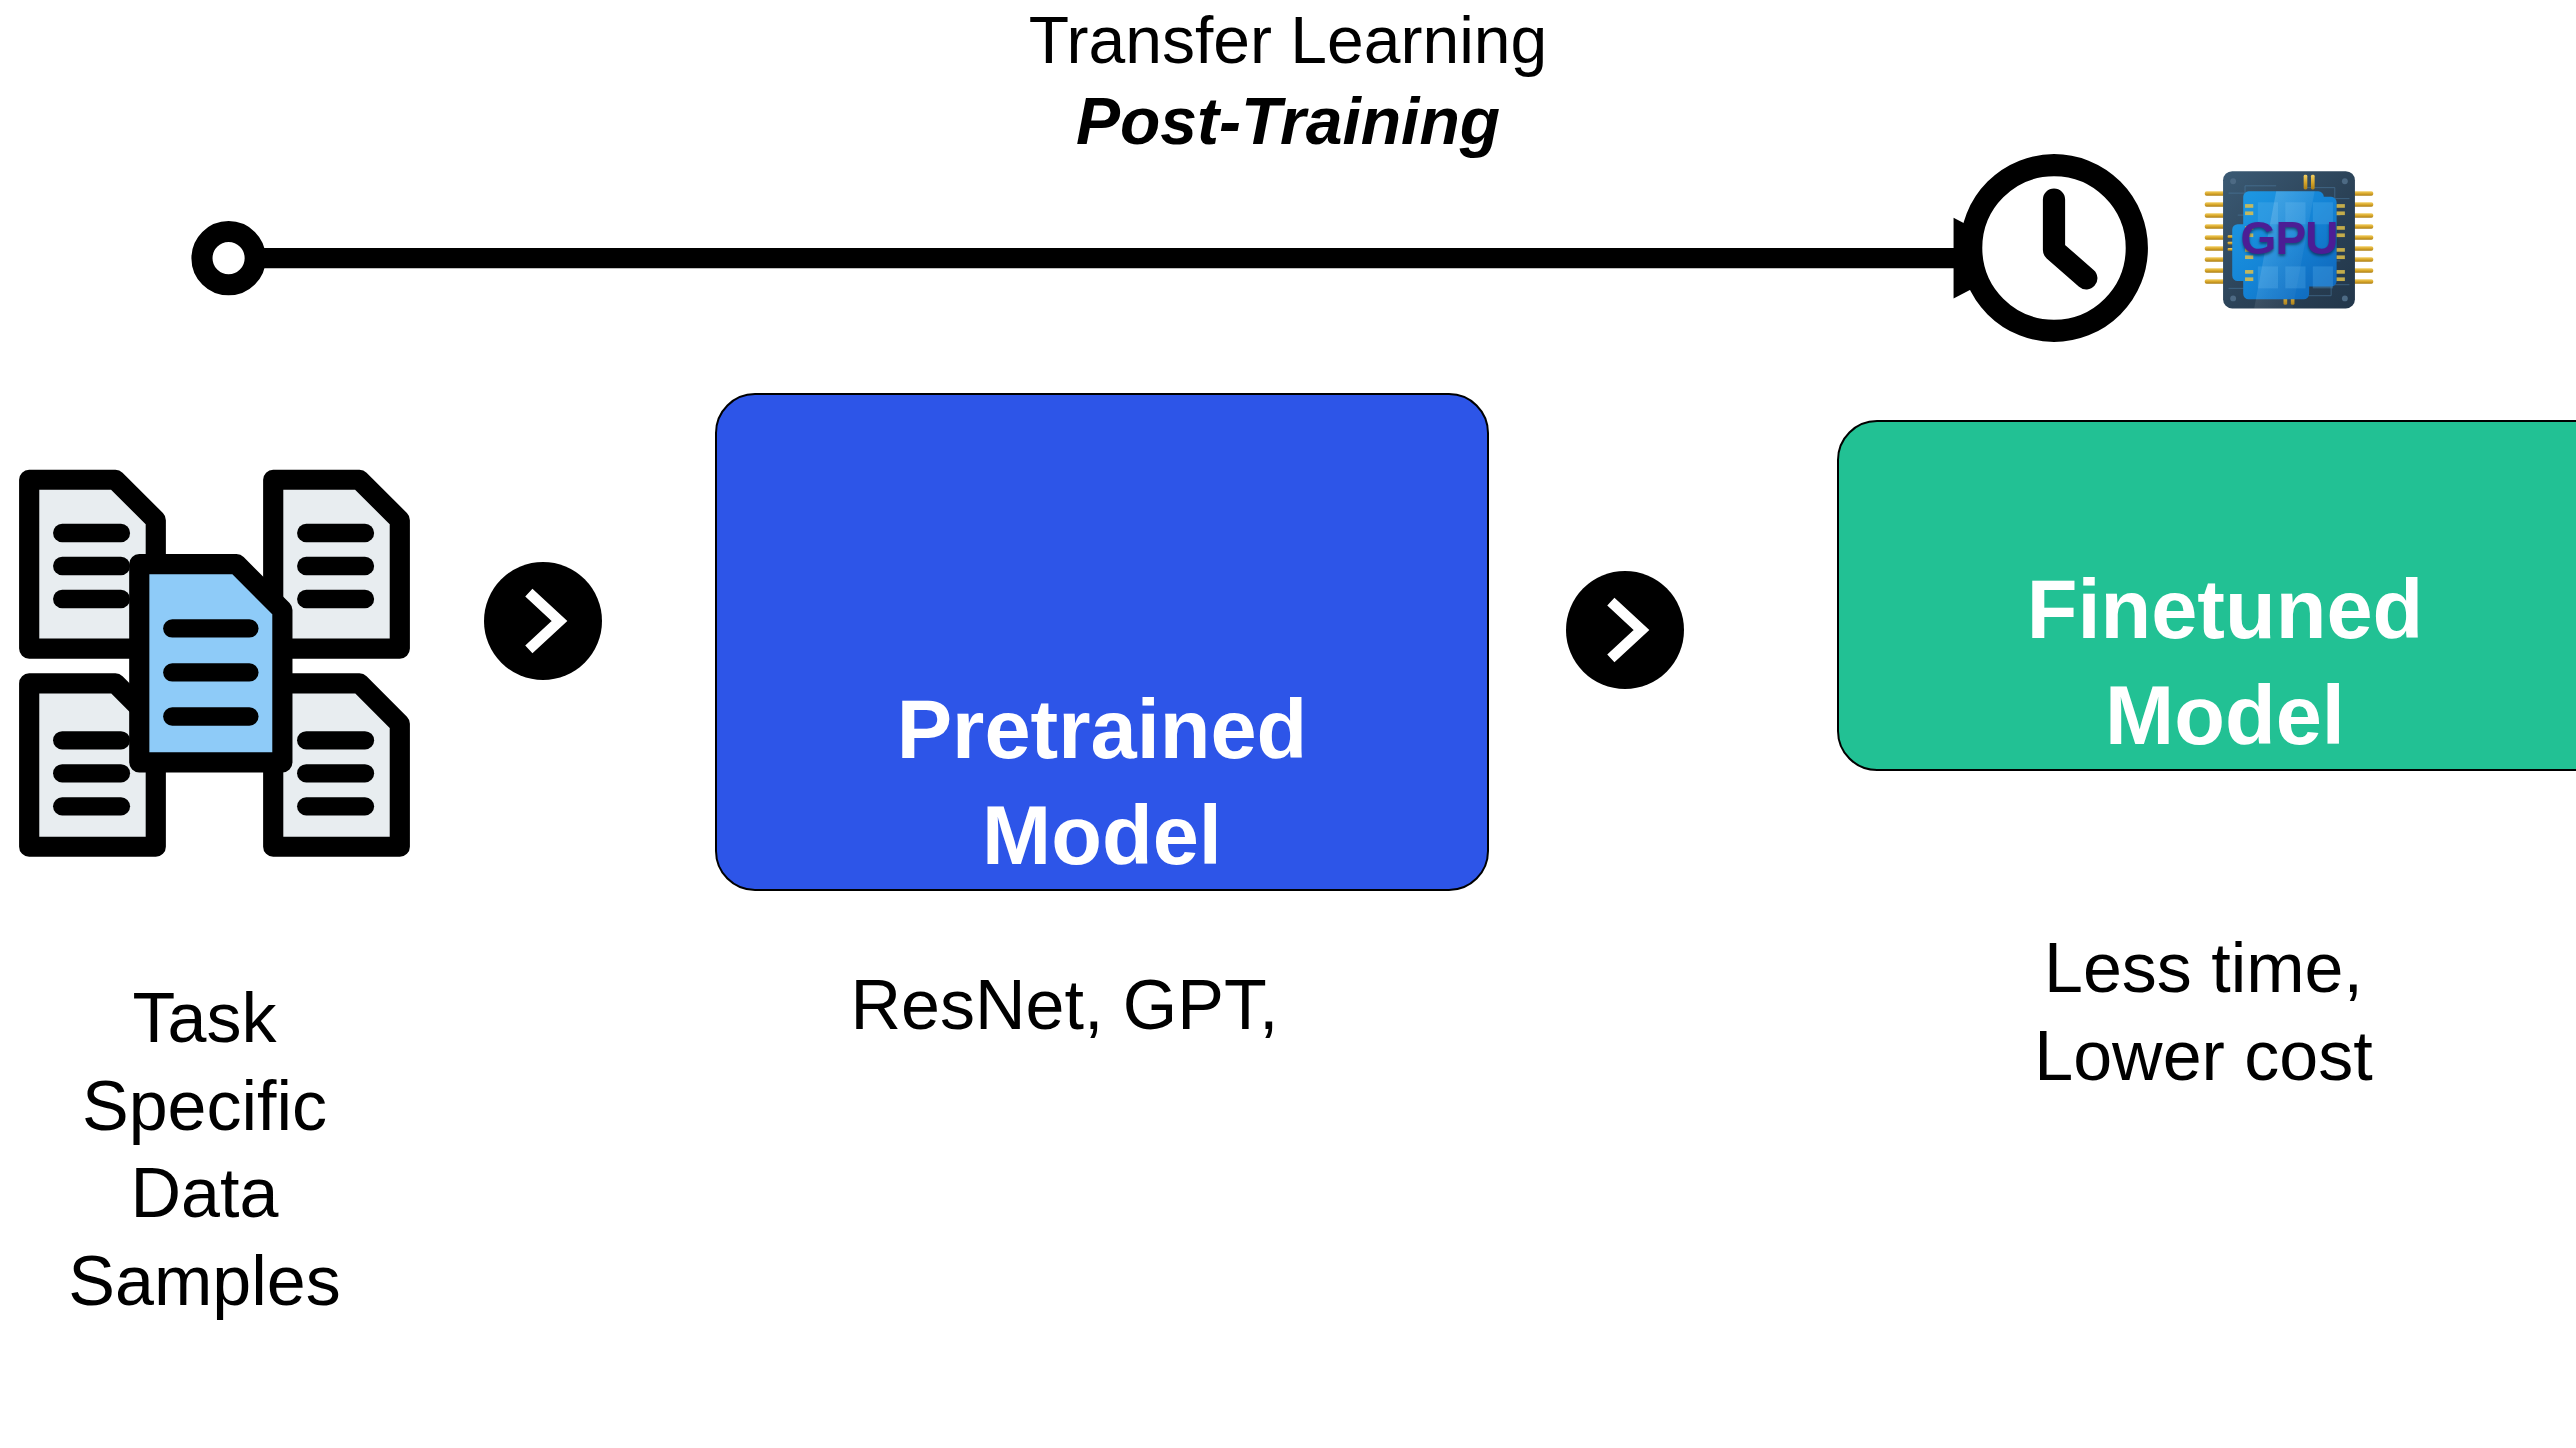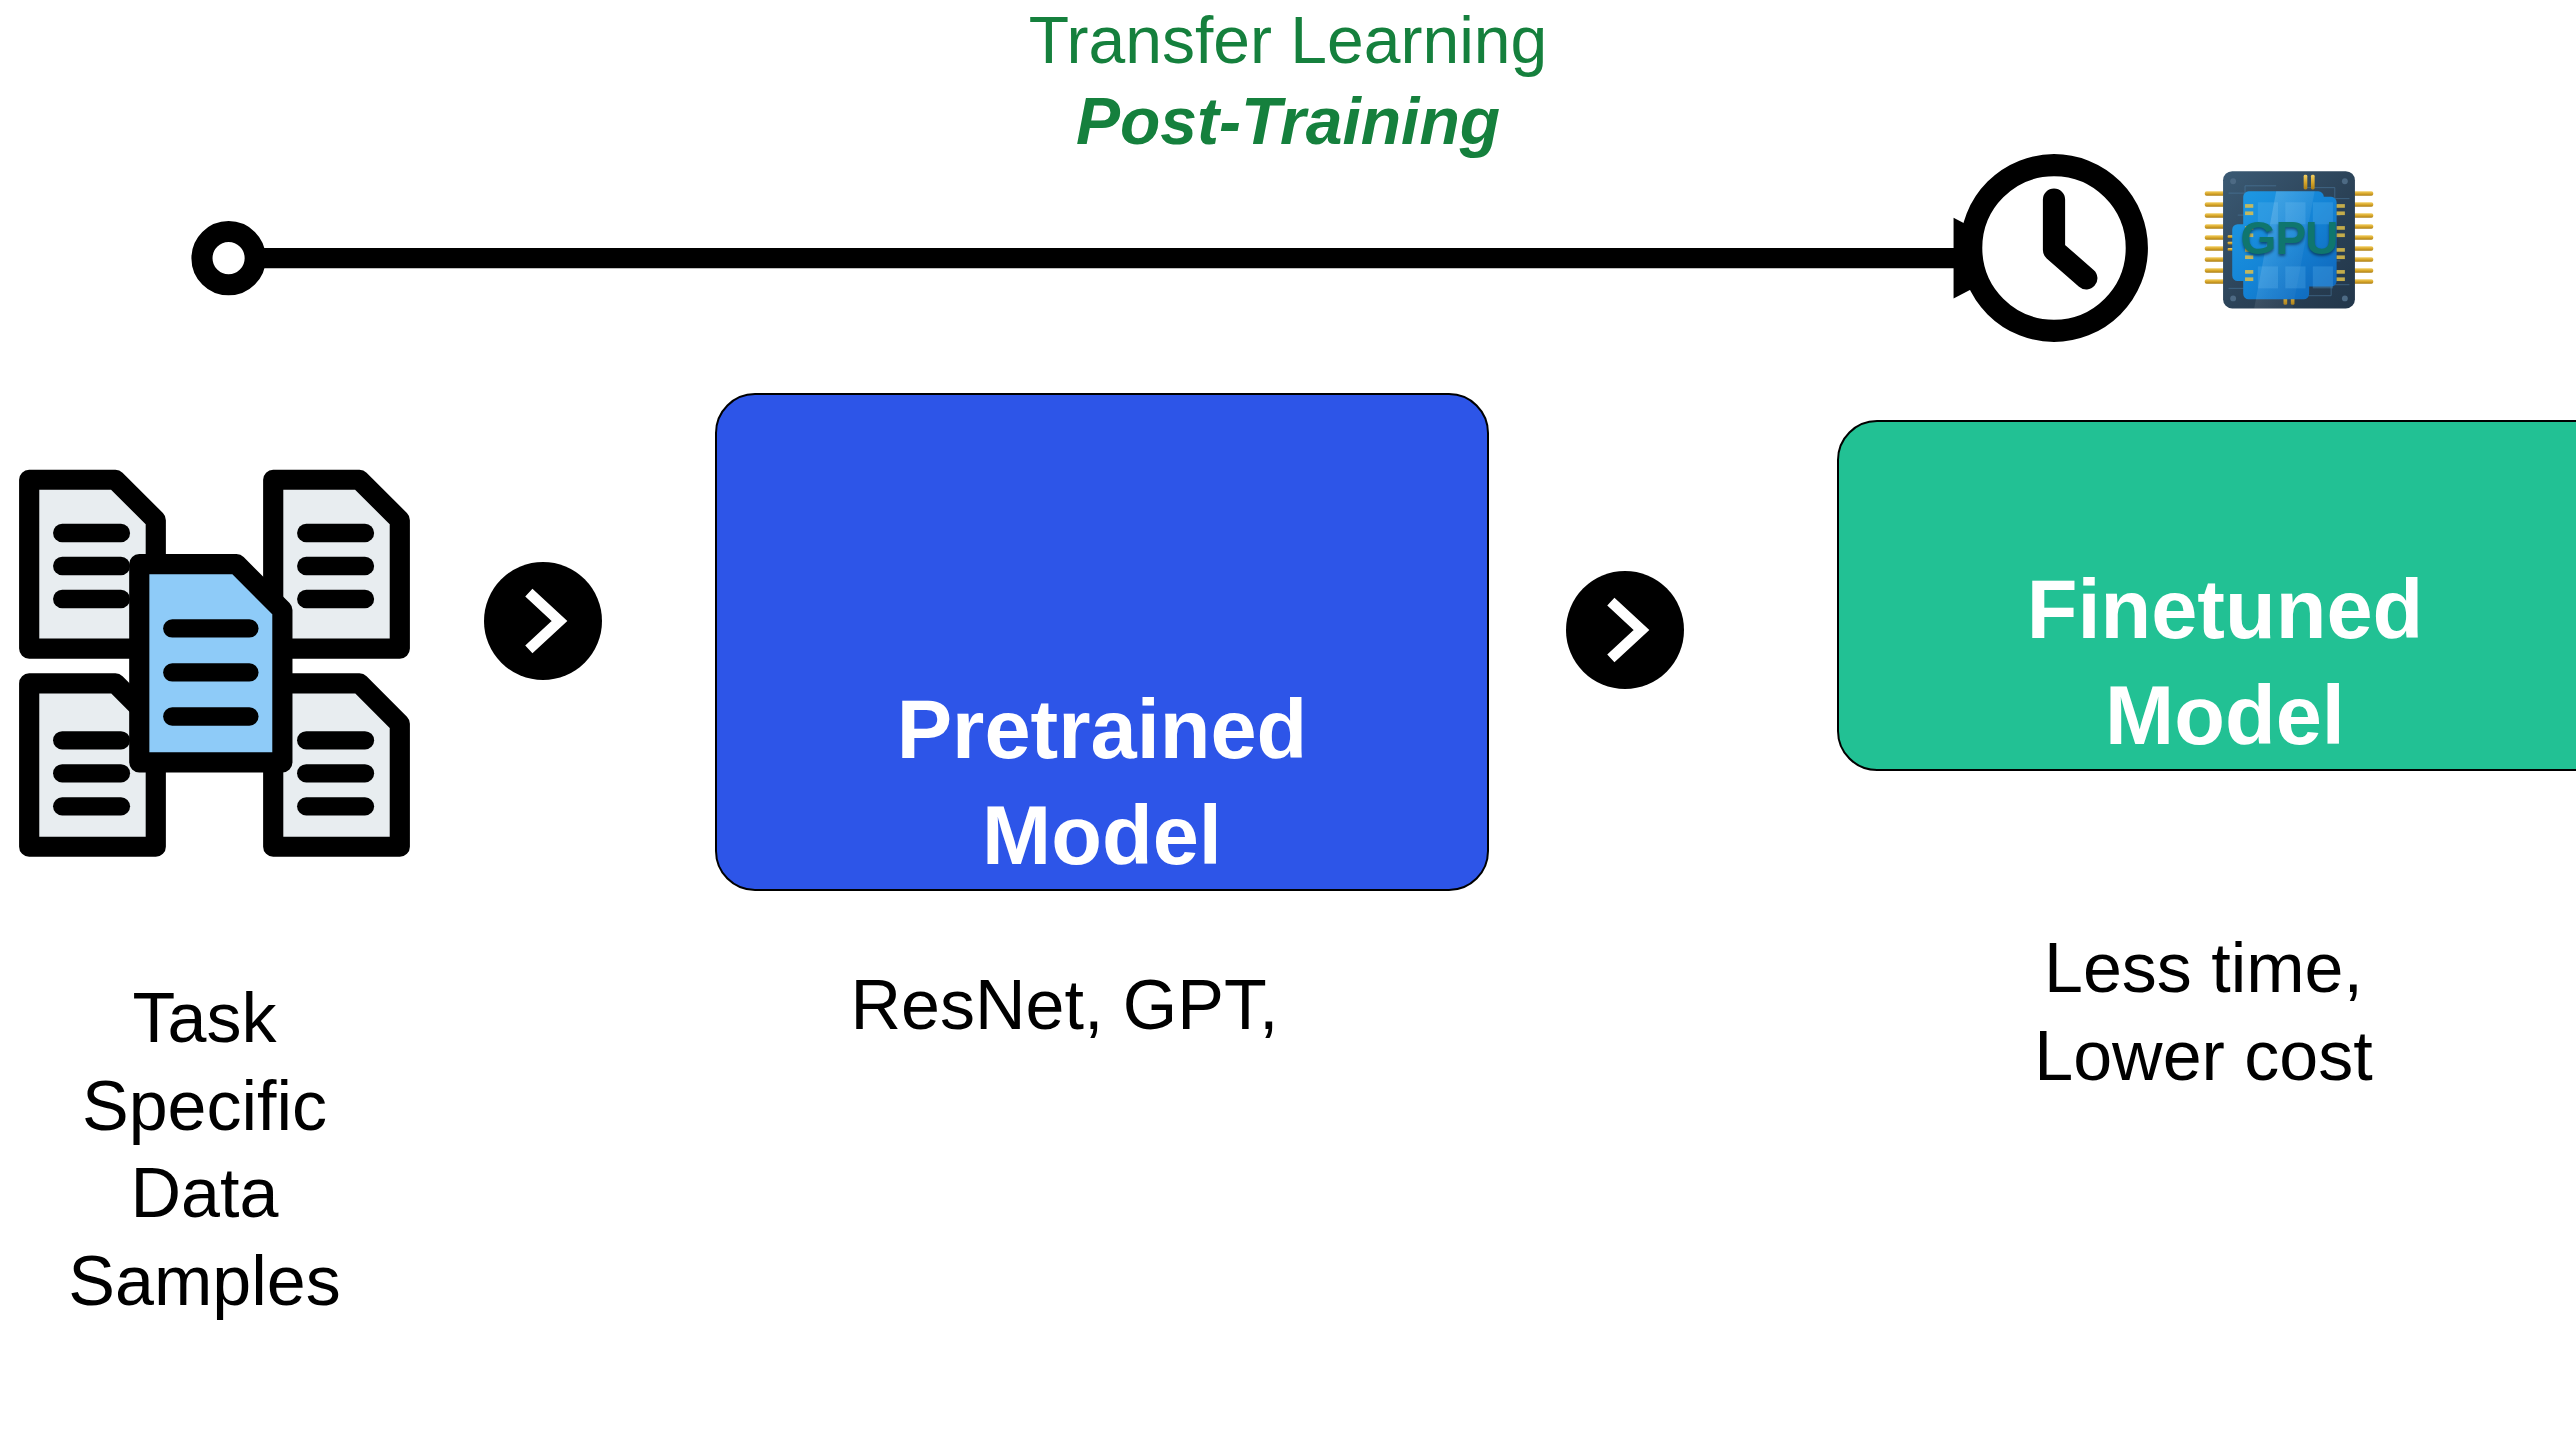--- a/index.html
+++ b/index.html
@@ -25,21 +25,21 @@
     top: 0;
     width: 2576px;
     height: 386px;
     pointer-events: none;
   }
 
   .tl-label {
     position: absolute;
     width: 100%;
     text-align: center;
-    color: #15803d;
+    color: #000000;
     line-height: 1.0;
     white-space: nowrap;
   }
   #tl-label-top {
     top: 7.3px;
     font-size: 66px;
     font-weight: 400;
   }
   #tl-label-bottom {
     top: 88px;
@@ -67,21 +67,21 @@
     position: absolute;
     left: 0;
     top: 0;
     width: 184px;
     height: 174px;
     display: flex;
     align-items: center;
     justify-content: center;
     font-size: 46px;
     font-weight: 700;
-    color: #0f766e;
+    color: #4c1d95;
     letter-spacing: -0.9px;
     text-shadow: 0 1.8px 2.8px rgba(0,0,0,.45);
     pointer-events: none;
   }
 
   
   #docs-icon {
     position: absolute;
     left: 9.2px;
     top: 454px;

